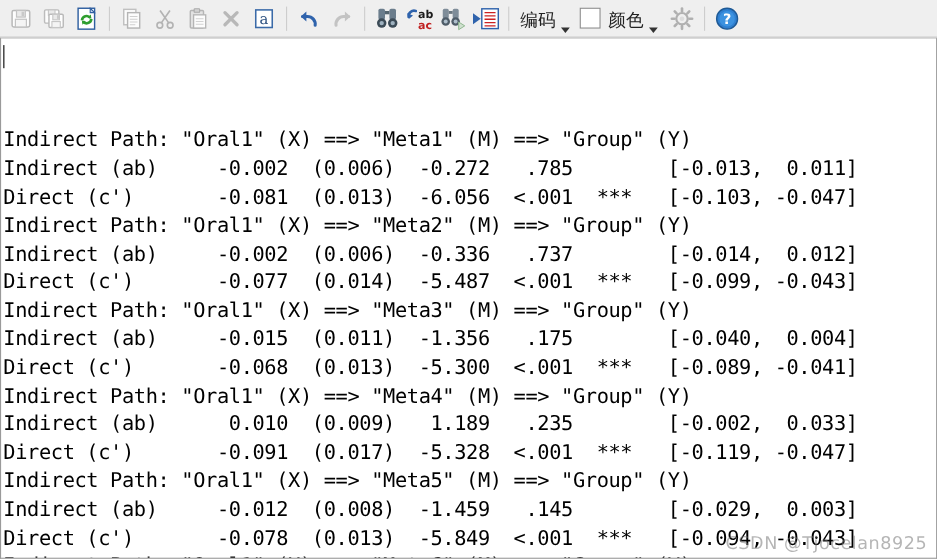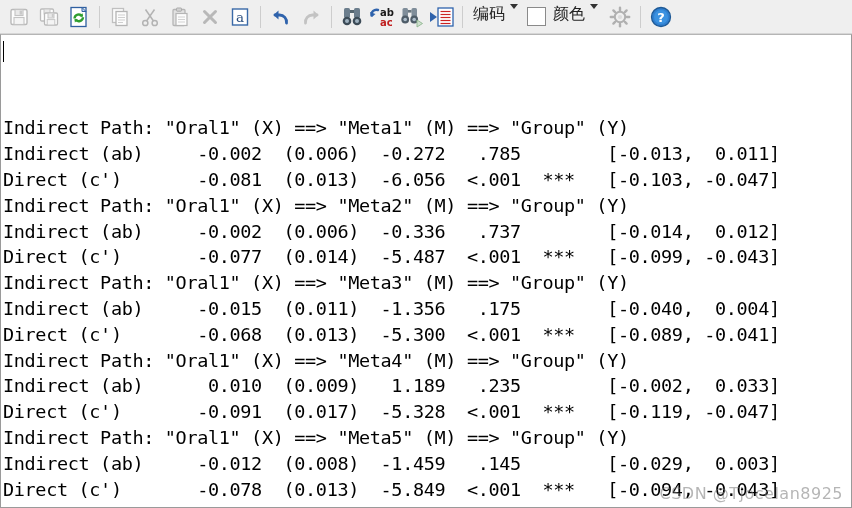--- a/index.html
+++ b/index.html
@@ -42,21 +42,21 @@
     position: relative;
   }
   .tb-sep {
     width: 1px;
     height: 22px;
     background: #cdcdcd;
     margin: 0 5px;
   }
   .tb-text-btn {
     display: flex;
-    align-items: flex-start;
+    align-items: flex-end;
     height: 26px;
     padding: 0 3px 0 5px;
     font-size: 16px;
     color: #222;
     font-family: "DejaVu Sans", sans-serif;
     white-space: nowrap;
   }
   .tb-caret {
     width: 0; height: 0;
     border-left: 4px solid transparent;

